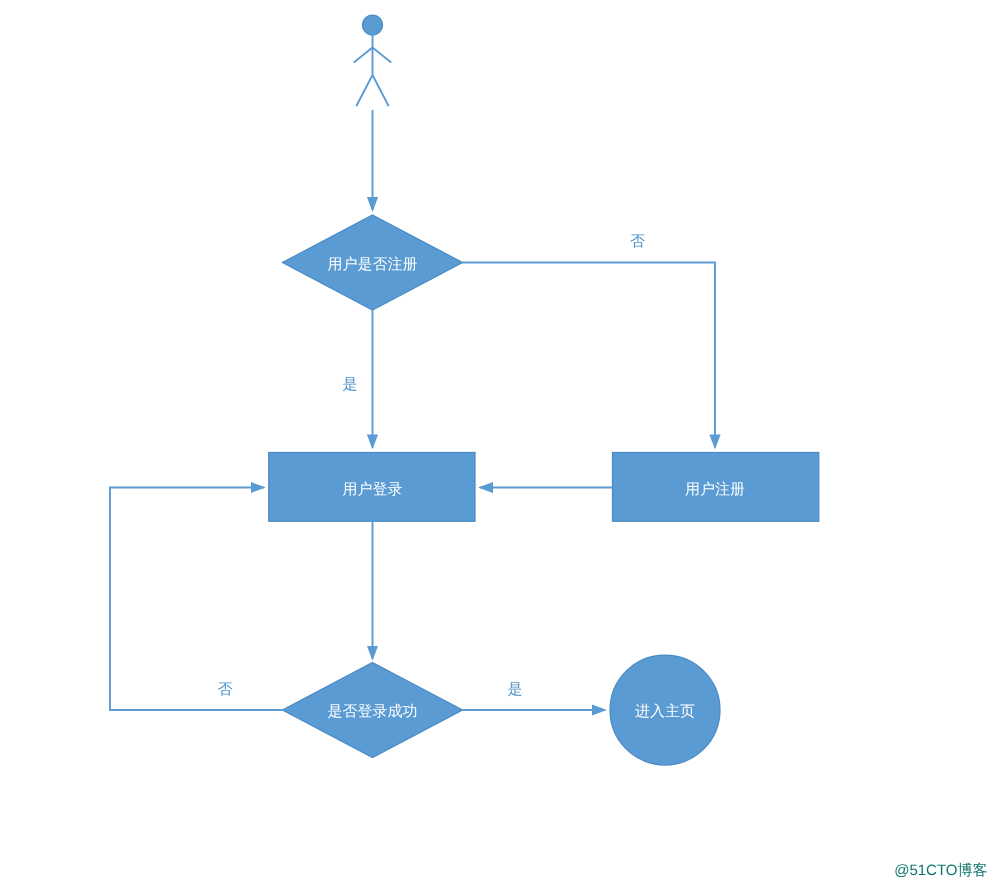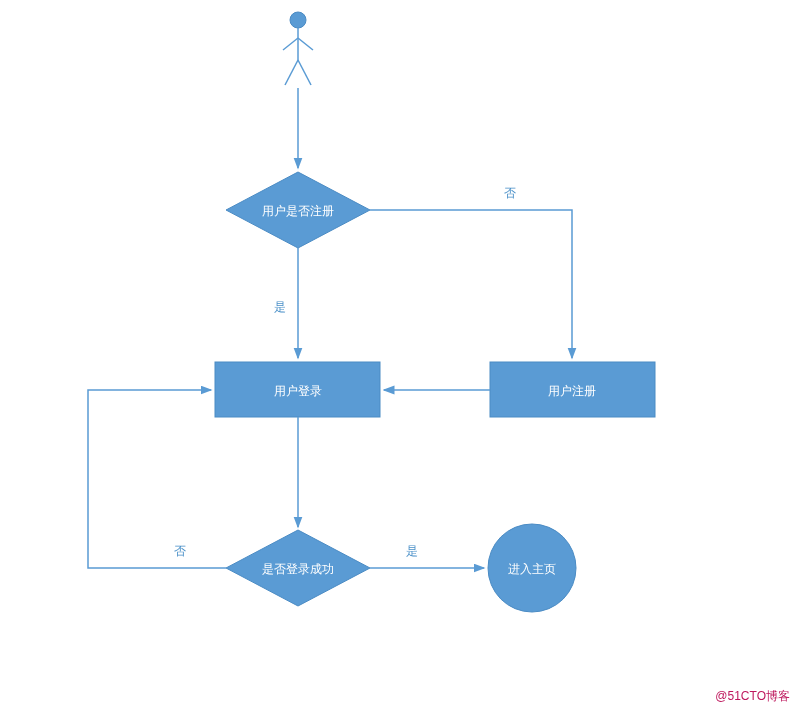--- a/index.html
+++ b/index.html
@@ -19,21 +19,21 @@
     .edge-label {
       fill: #4a90c8;
       font-size: 12px;
       text-anchor: middle;
       dominant-baseline: middle;
     }
     .watermark {
       position: absolute;
       right: 8px;
       bottom: 6px;
-      color: #be185d;
+      color: #0f766e;
       font-size: 12px;
     }
   </style>
 </head>
 <body>
 
 
 
 <svg width="798" height="711">
   <defs>

